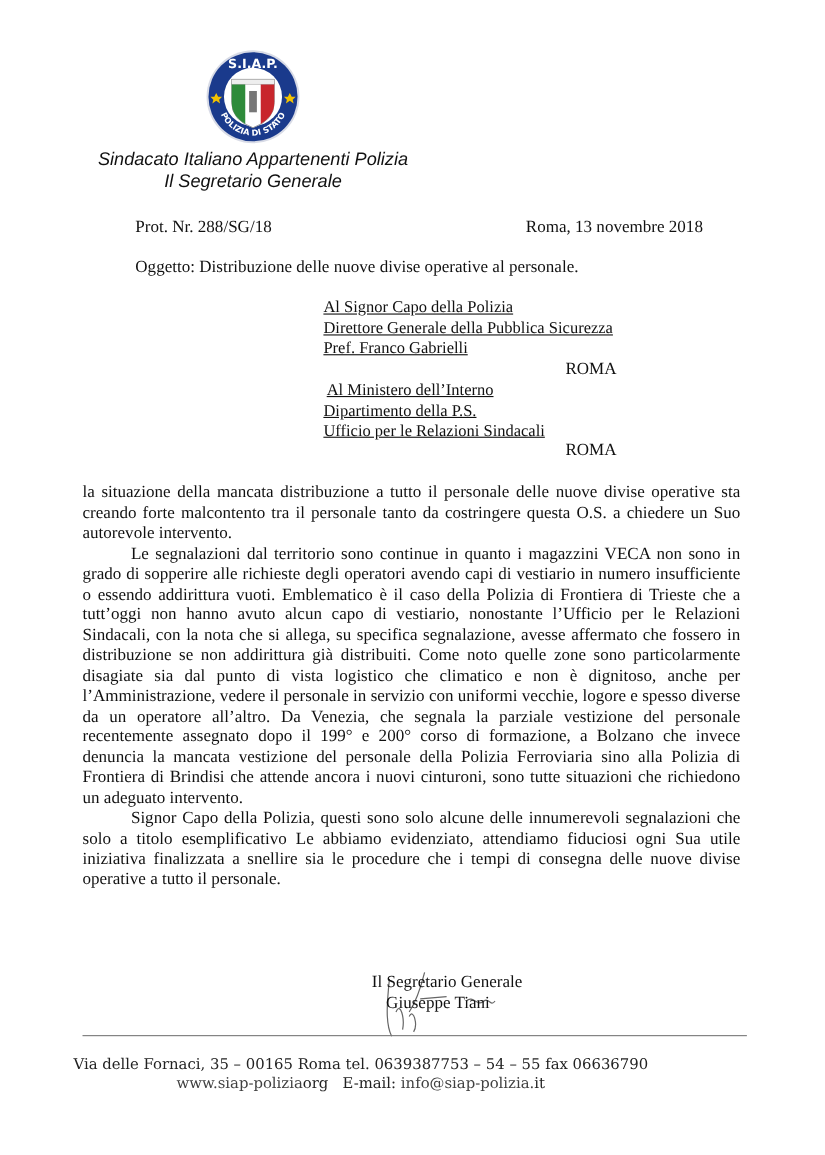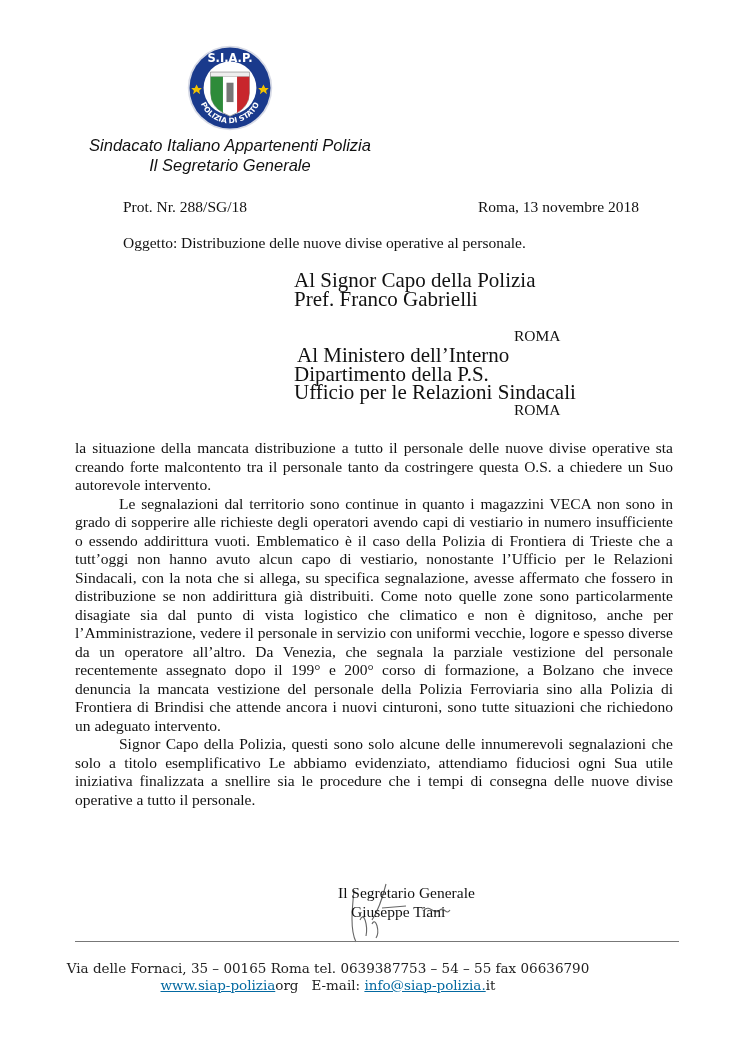--- a/index.html
+++ b/index.html
@@ -5,30 +5,30 @@
   html, body { margin:0; padding:0; background:#ffffff; }
   body { width:750px; height:1050px; position:relative; overflow:hidden;
          font-family:"Liberation Serif", serif; color:#111; }
   .abs { position:absolute; }
   .logo { left:186px; top:44px; width:88px; height:88px; }
   .org { left:0; width:460px; text-align:center; font-style:italic; font-size:16.5px;
          font-family:Liberation Sans, sans-serif; color:#111; }
   .org1 { top:136px; left:0; width:460px; }
   .org2 { top:156px; left:0; width:460px; }
   .line { font-size:15.5px; white-space:nowrap;margin-left:48px; }
-  .addr { left:294px; font-size:21px; line-height:18.5px; }
+  .addr { left:294px; font-size:15px; line-height:18.5px;text-decoration:underline; }
   .roma { left:514px; font-size:15.5px; }
   .body { left:75px; width:598px; font-size:15.5px; line-height:18.5px; text-align:justify; }
   .body p { margin:0; }
   .indent { text-indent:44px; }
   .sig { font-size:15.5px; line-height:19px; }
   .rule { left:75px; width:604px; top:941px; height:0; border-top:1.6px solid #777; }
   .footer { left:0; width:656px; text-align:center; font-size:13.5px; color:#222;
             font-family:"DejaVu Serif", serif; }
-  .footer a { color:#0369a1; text-decoration:underline; }
+  .footer a { color:#404040; }
   .signature { left:346px; top:880px; width:120px; height:70px; }
 </style>
 </head>
 <body>
 
 <svg class="abs logo" viewBox="0 0 100 100">
   <circle cx="50" cy="50" r="48" fill="#d8dbe6"></circle>
   <circle cx="50" cy="50" r="46" fill="#1a3a8c"></circle>
   <circle cx="50" cy="50" r="30" fill="#ffffff"></circle>
   <text x="50" y="20" text-anchor="middle" font-size="13" font-weight="bold" fill="#ffffff" font-family="DejaVu Sans, sans-serif">S.I.A.P.</text>
@@ -47,20 +47,21 @@
 
 <div class="abs org org1">Sindacato Italiano Appartenenti Polizia</div>
 <div class="abs org org2">Il Segretario Generale</div>
 
 <div class="abs line" style="left:75px; top:198px;">Prot. Nr. 288/SG/18</div>
 <div class="abs line" style="left:430px; top:198px;">Roma, 13 novembre 2018</div>
 <div class="abs line" style="left:75px; top:234px;">Oggetto: Distribuzione delle nuove divise operative al personale.</div>
 
 <div class="abs addr" style="top:271px;">
   <div>Al Signor Capo della Polizia</div>
+  <div>Direttore Generale della Pubblica Sicurezza</div>
   <div>Pref. Franco Gabrielli</div>
 </div>
 <div class="abs roma" style="top:327px;">ROMA</div>
 
 <div class="abs addr" style="top:346px; left:297px;">
   <div>Al Ministero dell’Interno</div>
   <div style="margin-left:-3px;">Dipartimento della P.S.</div>
   <div style="margin-left:-3px;">Ufficio per le Relazioni Sindacali</div>
 </div>
 <div class="abs roma" style="top:401px;">ROMA</div>

